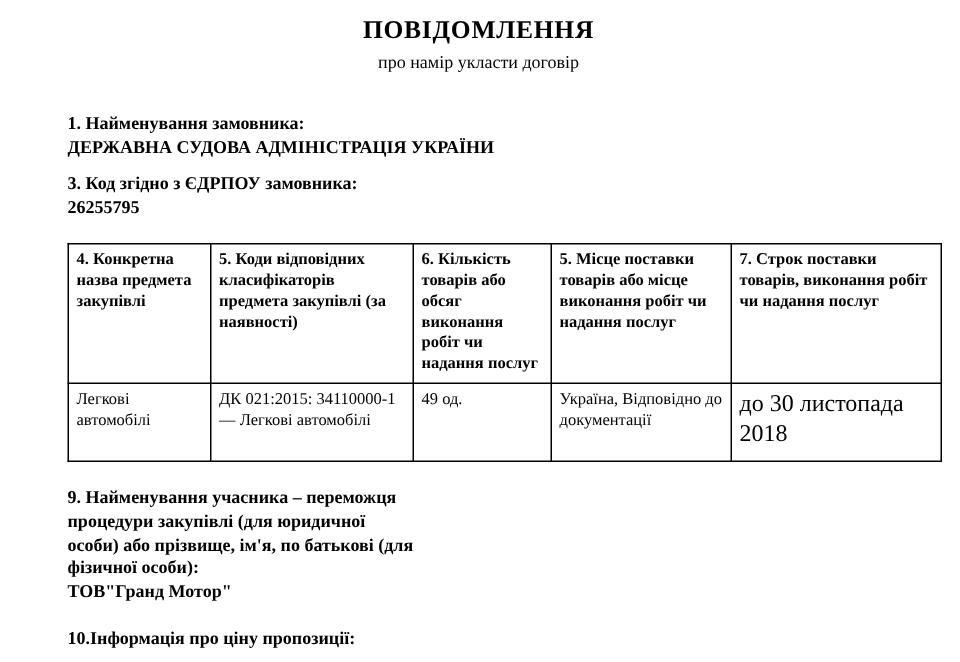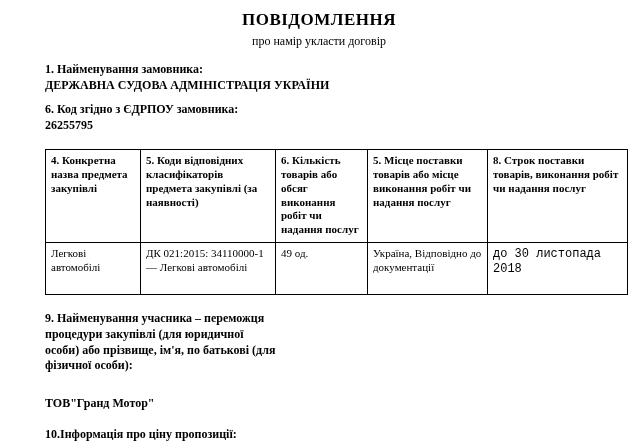--- a/index.html
+++ b/index.html
@@ -19,21 +19,21 @@
     font-weight: bold;
     letter-spacing: 0.5px;
     margin-top: 2px;
     margin-left: -31px; 
   }
   .subtitle {
     text-align: center;
     font-size: 12px;
     margin-top: 4px;
     margin-left: -31px;
-    margin-bottom: 13px;
+    margin-bottom: 26px;
   }
   .field-row {
     display: flex;
     font-size: 12px;
     font-weight: bold;
     line-height: 1.3;
     margin-bottom: 9px;
     flex-direction: column;
   }
   .field-label { width: 245px; flex-shrink: 0; padding-right: 10px; }
@@ -49,63 +49,63 @@
     border: 1px solid #000;
     vertical-align: top;
     text-align: left;
     padding: 4px 5px;
     font-size: 11px;
     line-height: 1.25;
     overflow: hidden;
   }
   .proc-table th { font-weight: bold; height: 93px; }
   .proc-table td { font-weight: normal; height: 52px; }
-  .proc-table td.small { font-size: 12px; font-family: Liberation Mono, monospace; }
+  .proc-table td.small { font-size: 16px; }
   .col1 { width: 95px; }
   .col2 { width: 135px; }
   .col3 { width: 92px; }
   .col4 { width: 120px; }
   .col5 { width: 140px; }
-  .winner-row { margin-bottom: 12px; gap: 22px; }
+  .winner-row { margin-bottom: 12px; }
   .price-row { margin-top: 16px; gap: 12px; }
 </style>
 </head>
 <body>
 
 <div class="page">
 
   <div class="title">ПОВІДОМЛЕННЯ</div>
   <div class="subtitle">про намір укласти договір</div>
 
   <div class="field-row">
     <div class="field-label">1. Найменування замовника:</div>
     <div class="field-value">ДЕРЖАВНА СУДОВА АДМІНІСТРАЦІЯ УКРАЇНИ</div>
   </div>
 
   <div class="field-row">
-    <div class="field-label">6. Код згідно з ЄДРПОУ замовника:</div>
+    <div class="field-label">3. Код згідно з ЄДРПОУ замовника:</div>
     <div class="field-value">26255795</div>
   </div>
 
 
   <table class="proc-table">
     <colgroup>
       <col class="col1">
         <col class="col2">
         <col class="col3">
         <col class="col4">
         <col class="col5">
     </colgroup>
     <thead>
       <tr>
         <th>4. Конкретна назва предмета закупівлі</th>
         <th>5. Коди відповідних класифікаторів предмета закупівлі (за наявності)</th>
         <th>6. Кількість товарів або обсяг виконання робіт чи надання послуг</th>
         <th>5. Місце поставки товарів або місце виконання робіт чи надання послуг</th>
-        <th>8. Строк поставки товарів, виконання робіт чи надання послуг</th>
+        <th>7. Строк поставки товарів, виконання робіт чи надання послуг</th>
       </tr>
     </thead>
     <tbody>
       <tr>
         <td>Легкові автомобілі</td>
         <td>ДК 021:2015: 34110000-1 — Легкові автомобілі</td>
         <td>49 од.</td>
         <td>Україна, Відповідно до документації</td>
         <td class="small">до 30 листопада 2018</td>
       </tr>

